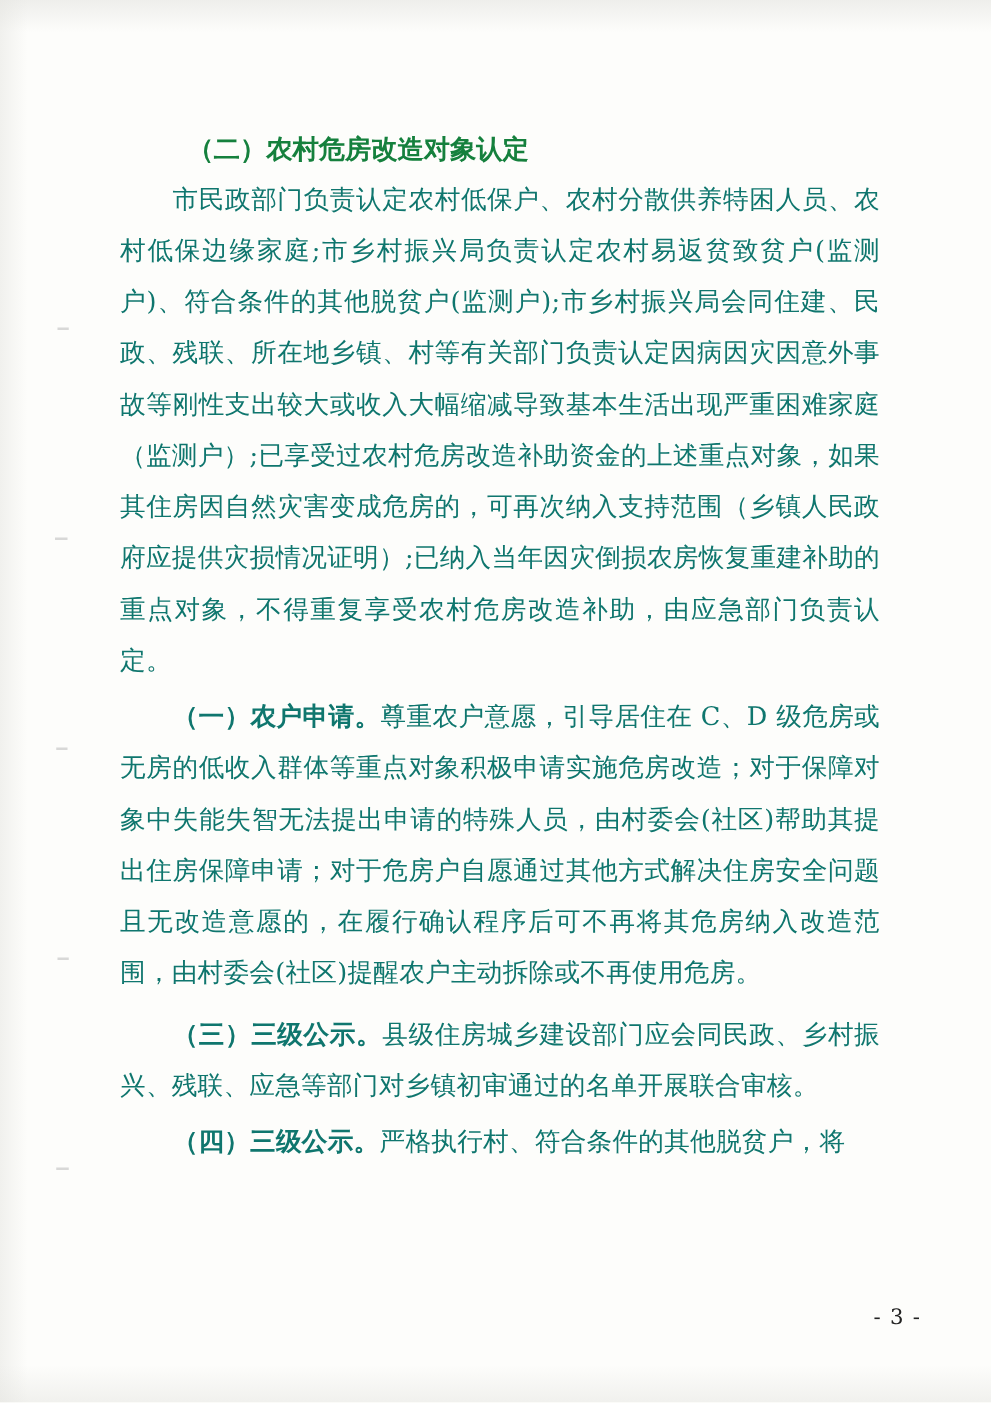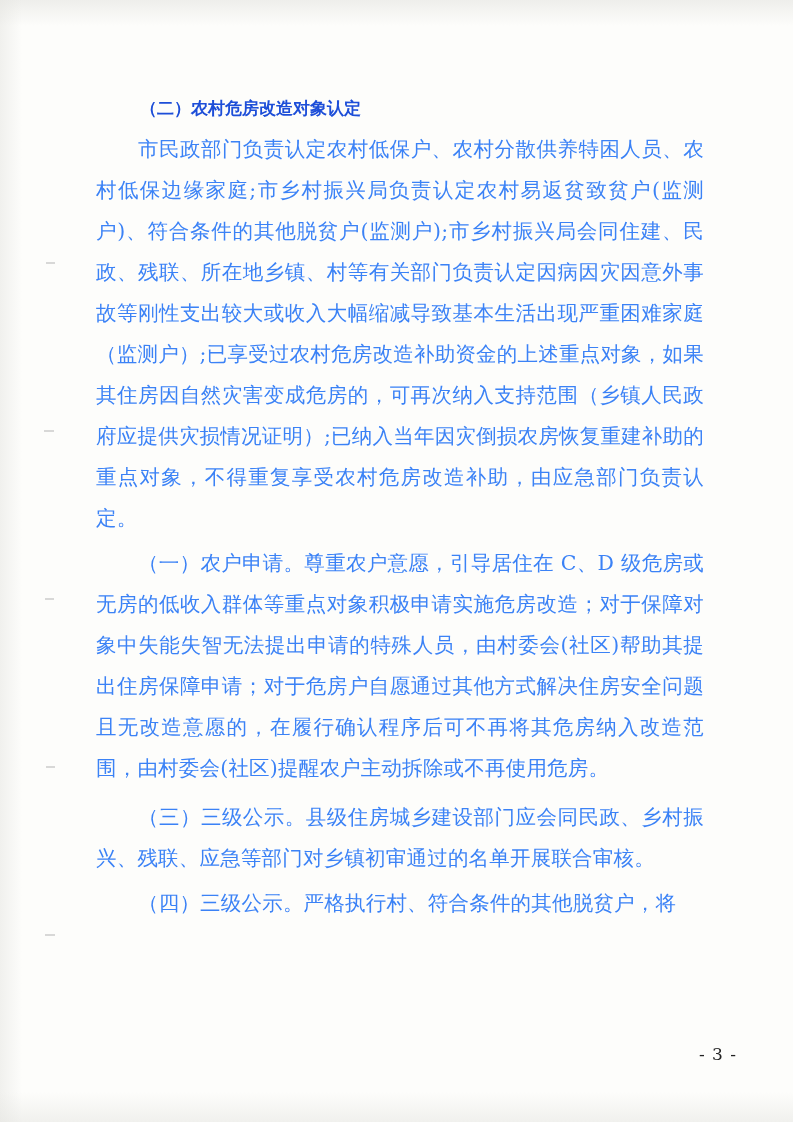--- a/index.html
+++ b/index.html
@@ -28,38 +28,38 @@
     width: 608px;
     height: 940px;
   }
   .para {
     font-size: 20.5px;
     line-height: 41px;
     letter-spacing: 0.2px;
     text-align: justify;
     text-justify: inter-character;
     margin: 0 0 0 0;
-    color: #3b82f6;
+    color: #0f766e;
   }
   .indent2 {
     text-indent: 42px;
   }
   .heading {
-    font-size: 17px;
+    font-size: 21px;
     line-height: 41px;
     font-weight: bold;
     text-indent: 42px;
-    margin: 2px;
-    color: #1d4ed8;
+    margin: 12px;
+    color: #15803d;
   }
   .block {
     margin-bottom: 0px;
   }
   .sub-head-inline {
-    font-weight: normal;
+    font-weight: bold;
   }
   .spacer-sm { height: 4px; }
 
   
   .page-number {
     position: absolute;
     right: 56px;
     bottom: 58px;
     font-size: 17px;
     font-family: "DejaVu Serif", "Liberation Serif", serif;

